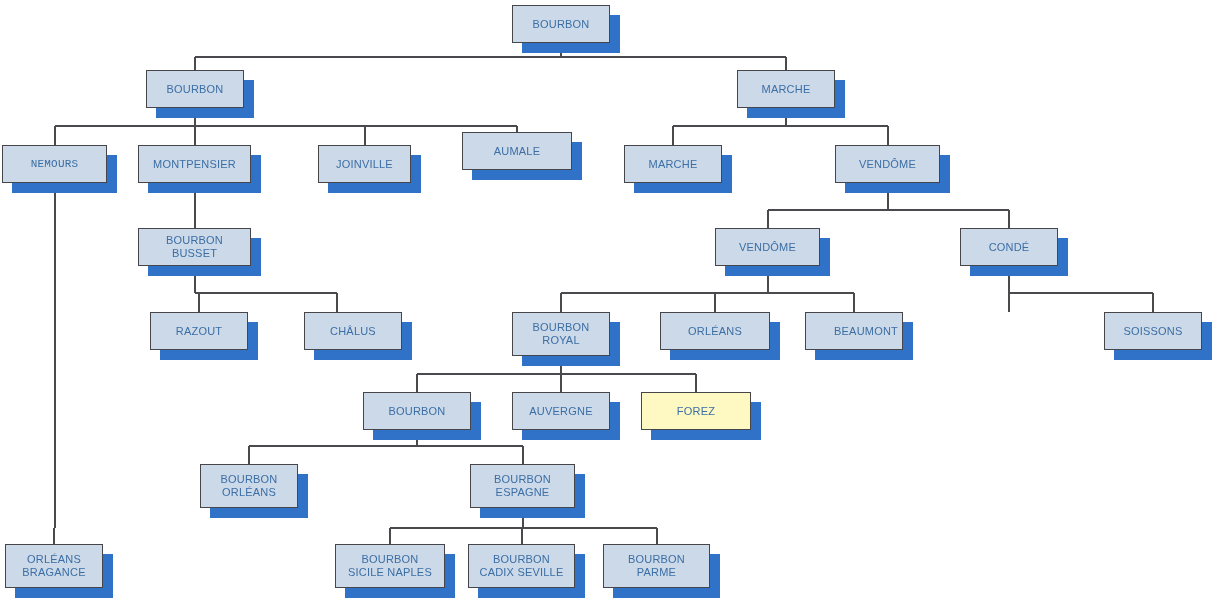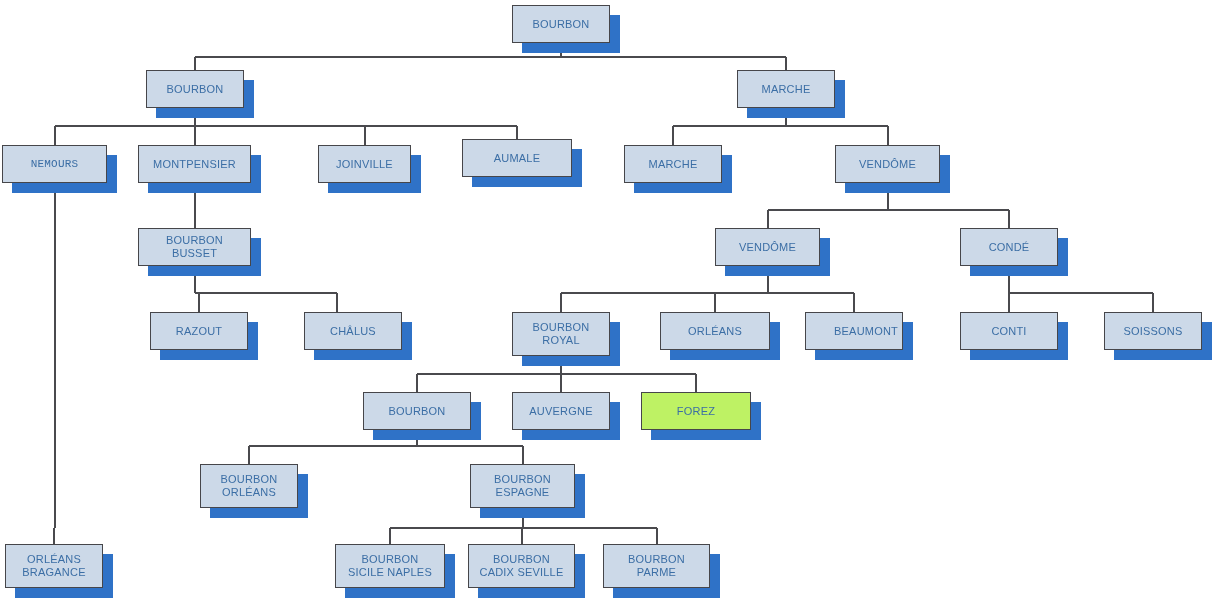--- a/index.html
+++ b/index.html
@@ -154,21 +154,21 @@
         <div class="node-box" style="background: rgb(204, 217, 232); border-color: rgb(70, 70, 74);">
           <span class="node-label" style="color: rgb(59, 110, 165);">MONTPENSIER</span>
         </div>
       </div>
       <div class="node" style="left: 318px; top: 145px; width: 93px; height: 38px;">
         <div class="node-shadow" style="background: rgb(47, 114, 199);"></div>
         <div class="node-box" style="background: rgb(204, 217, 232); border-color: rgb(70, 70, 74);">
           <span class="node-label" style="color: rgb(59, 110, 165);">JOINVILLE</span>
         </div>
       </div>
-      <div class="node" style="left: 462px; top: 139px; width: 110px; height: 38px;">
+      <div class="node" style="left: 462px; top: 132px; width: 110px; height: 38px;">
         <div class="node-shadow" style="background: rgb(47, 114, 199);"></div>
         <div class="node-box" style="background: rgb(204, 217, 232); border-color: rgb(70, 70, 74);">
           <span class="node-label" style="color: rgb(59, 110, 165);">AUMALE</span>
         </div>
       </div>
       <div class="node" style="left: 624px; top: 145px; width: 98px; height: 38px;">
         <div class="node-shadow" style="background: rgb(47, 114, 199);"></div>
         <div class="node-box" style="background: rgb(204, 217, 232); border-color: rgb(70, 70, 74);">
           <span class="node-label" style="color: rgb(59, 110, 165);">MARCHE</span>
         </div>
@@ -221,47 +221,41 @@
         <div class="node-box" style="background: rgb(204, 217, 232); border-color: rgb(70, 70, 74);">
           <span class="node-label" style="color: rgb(59, 110, 165);">ORLÉANS</span>
         </div>
       </div>
       <div class="node" style="left: 805px; top: 312px; width: 98px; height: 38px;">
         <div class="node-shadow" style="background: rgb(47, 114, 199);"></div>
         <div class="node-box" style="background: rgb(204, 217, 232); border-color: rgb(70, 70, 74); padding-left: 24px;">
           <span class="node-label" style="color: rgb(59, 110, 165);">BEAUMONT</span>
         </div>
       </div>
-      <div class="node" style="left: 960px; top: 312px; width: 98px; height: 38px;">
-        <div class="node-shadow" style="background: rgb(47, 114, 199);"></div>
-        <div class="node-box" style="background: rgb(204, 217, 232); border-color: rgb(70, 70, 74);">
-          <span class="node-label" style="color: rgb(59, 110, 165);">CONTI</span>
-        </div>
-      </div>
       <div class="node" style="left: 1104px; top: 312px; width: 98px; height: 38px;">
         <div class="node-shadow" style="background: rgb(47, 114, 199);"></div>
         <div class="node-box" style="background: rgb(204, 217, 232); border-color: rgb(70, 70, 74);">
           <span class="node-label" style="color: rgb(59, 110, 165);">SOISSONS</span>
         </div>
       </div>
       <div class="node" style="left: 363px; top: 392px; width: 108px; height: 38px;">
         <div class="node-shadow" style="background: rgb(47, 114, 199);"></div>
         <div class="node-box" style="background: rgb(204, 217, 232); border-color: rgb(70, 70, 74);">
           <span class="node-label" style="color: rgb(59, 110, 165);">BOURBON</span>
         </div>
       </div>
       <div class="node" style="left: 512px; top: 392px; width: 98px; height: 38px;">
         <div class="node-shadow" style="background: rgb(47, 114, 199);"></div>
         <div class="node-box" style="background: rgb(204, 217, 232); border-color: rgb(70, 70, 74);">
           <span class="node-label" style="color: rgb(59, 110, 165);">AUVERGNE</span>
         </div>
       </div>
       <div class="node" style="left: 641px; top: 392px; width: 110px; height: 38px;">
         <div class="node-shadow" style="background: rgb(47, 114, 199);"></div>
-        <div class="node-box" style="background: #bef264; border-color: rgb(70, 70, 74); text-align: right;">
+        <div class="node-box" style="background: #fef9c3; border-color: rgb(70, 70, 74); text-align: right;">
           <span class="node-label" style="color: rgb(59, 110, 165);">FOREZ</span>
         </div>
       </div>
       <div class="node" style="left: 200px; top: 464px; width: 98px; height: 44px;">
         <div class="node-shadow" style="background: rgb(47, 114, 199);"></div>
         <div class="node-box" style="background: rgb(204, 217, 232); border-color: rgb(70, 70, 74);">
           <span class="node-label" style="color: rgb(59, 110, 165);">BOURBON
 ORLÉANS</span>
         </div>
       </div>

